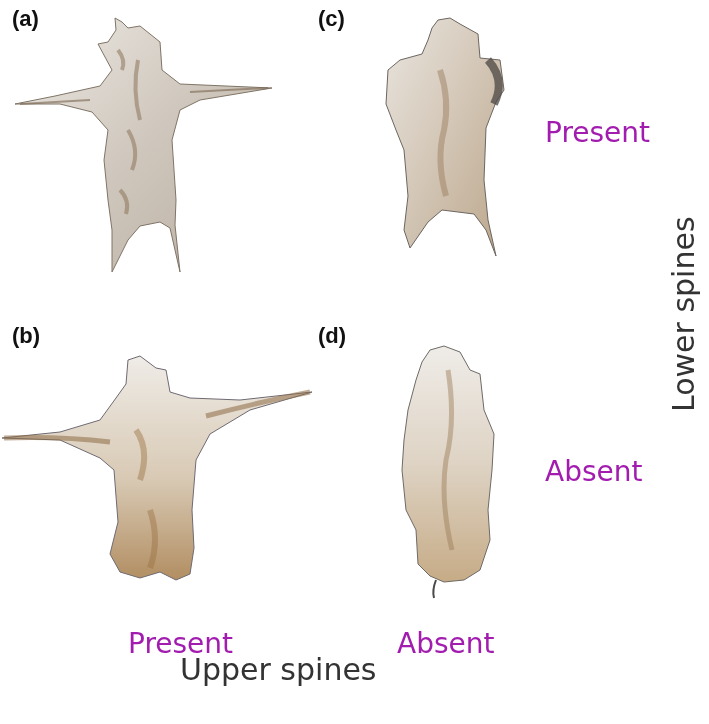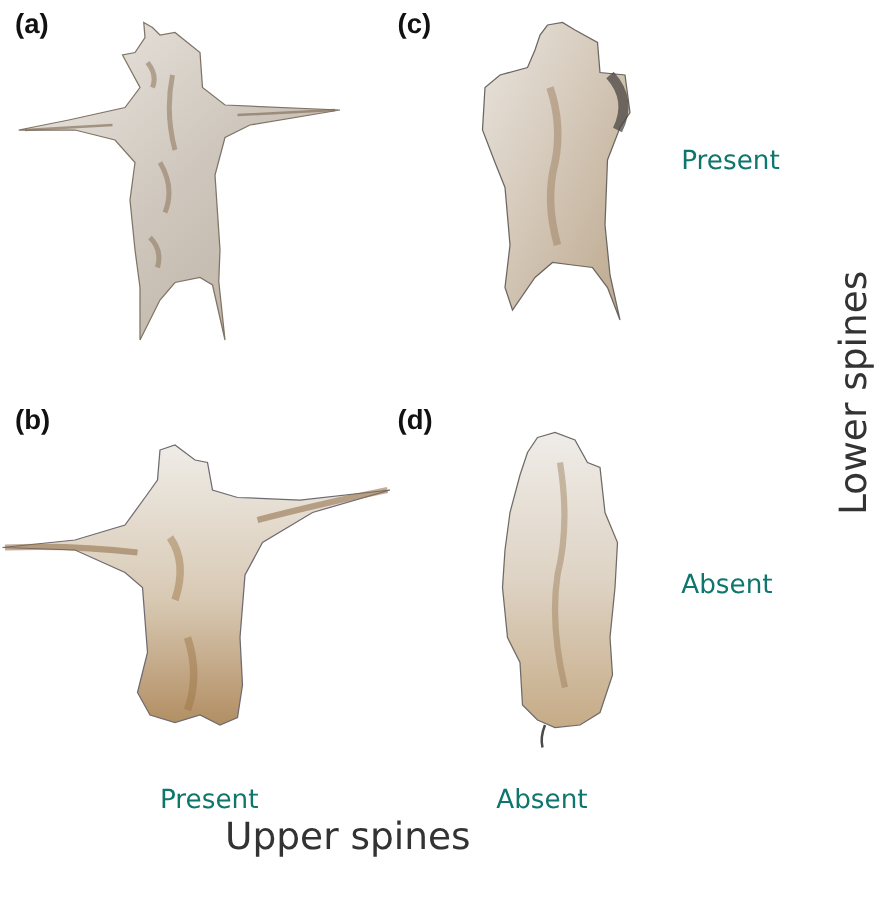--- a/index.html
+++ b/index.html
@@ -1,20 +1,20 @@
 <!DOCTYPE html>
 <html><head>
 <meta charset="utf-8">
 <style>
   html, body { margin: 0; padding: 0; background: #ffffff; }
   body { width: 709px; height: 724px; position: relative; overflow: hidden;
          font-family: "Liberation Sans", "DejaVu Sans", sans-serif; color: #333; }
   .panel-label { position: absolute; font-weight: bold; font-size: 22px; color: #111;
                  font-family: "Liberation Sans", sans-serif; }
-  .cat-label { position: absolute; font-size: 21px; color: #0f766e;
+  .cat-label { position: absolute; font-size: 28px; color: #a21caf;
                font-family: "DejaVu Sans", "Liberation Sans", sans-serif; }
   .axis-label { position: absolute; font-size: 30px; color: #333;
                 font-family: "DejaVu Sans", "Liberation Sans", sans-serif; white-space: nowrap; }
   .axis-vert { transform-origin: left top; transform: rotate(-90deg); }
   svg.specimen { position: absolute; overflow: visible; }
 </style>
 </head>
 <body>
 
 <div class="panel-label" style="left:12px; top:6px;">(a)</div>

